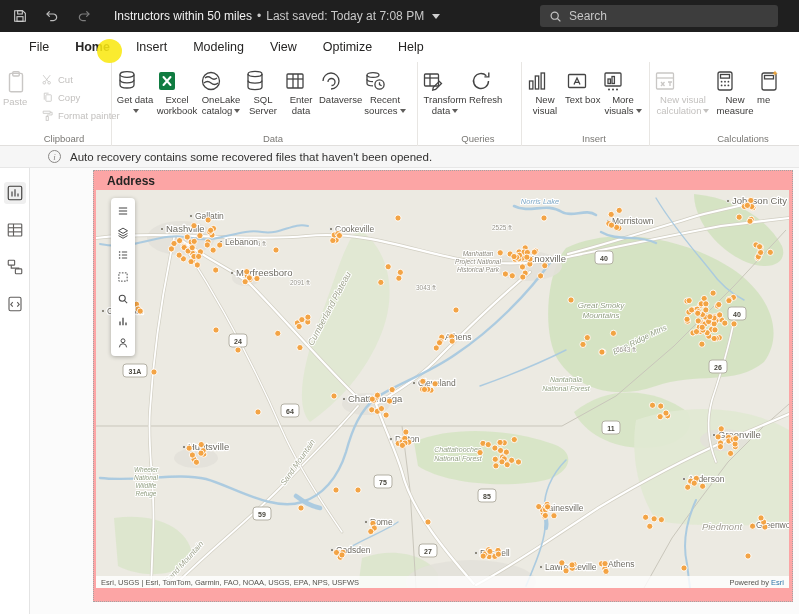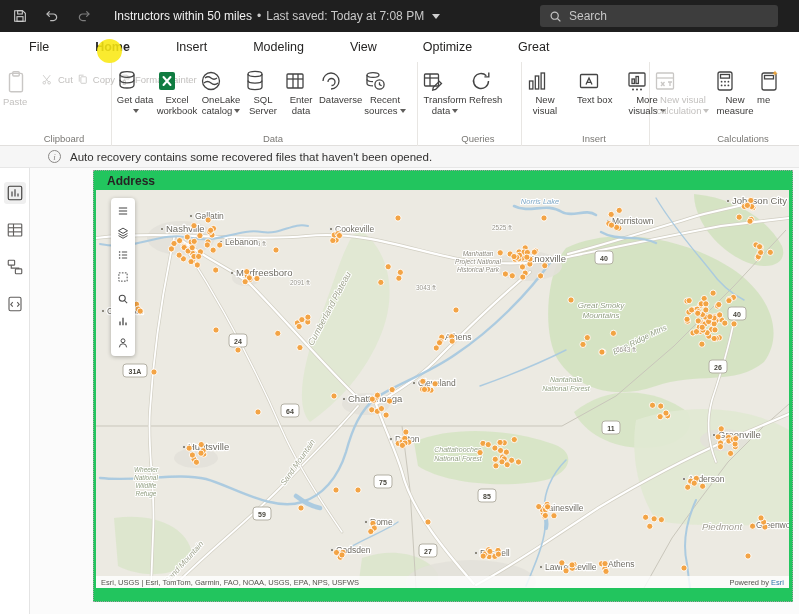--- a/index.html
+++ b/index.html
@@ -7,51 +7,51 @@
 
   
   .titlebar { position:absolute; top:0; left:0; width:799px; height:32px; background:#1f1f1f; display:flex; align-items:center; padding:0 8px; gap:8px; }
   .tb-btn { width:24px; height:24px; display:flex; align-items:center; justify-content:center; flex-shrink:0; }
   .tb-title { margin-left:10px; font-size:12px; color:#f0f0f0; display:flex; align-items:center; gap:5px; white-space:nowrap; }
   .tb-title .dim { color:#c9c9c9; }
   .caret-down { width:0; height:0; border-left:4px solid transparent; border-right:4px solid transparent; border-top:5px solid #cfcfcf; margin-left:3px; }
   .tb-search { position:absolute; left:540px; top:5px; width:238px; height:22px; background:#3d3d3d; border-radius:3px; display:flex; align-items:center; gap:7px; padding:0 9px; color:#c6c6c6; font-size:12px; }
 
   
-  .menubar { position:absolute; top:32px; left:0; width:799px; height:30px; background:#fff; display:flex; align-items:center; padding-left:16px;gap:20px; }
+  .menubar { position:absolute; top:32px; left:0; width:799px; height:30px; background:#fff; display:flex; align-items:center; padding-left:16px; }
   .menu-item { font-size:12.5px; color:#252423; padding:7px 13px; white-space:nowrap; }
   .menu-item.active { font-weight:700; }
   .click-dot { position:absolute; left:97px; top:39px; width:25px; height:24px; border-radius:50%; background:#f9e812; opacity:.88; z-index:60; pointer-events:none; }
 
   
   .ribbon { position:absolute; top:62px; left:0; width:820px; height:84px; background:#fff; border-bottom:1px solid #e1dfdd; display:flex; }
   .rgroup { position:relative; height:84px; padding:4px 3px 15px; display:flex; align-items:flex-start; border-right:1px solid #e8e6e3; flex-shrink:0; }
   .rgroup-label { position:absolute; bottom:2px; left:17px; right:0; text-align:center; font-size:9.5px; color:#7a7874; }
   .rbtn { display:flex; flex-direction:column; align-items:flex-start; gap:2px; padding-top:3px; font-size:9.5px; line-height:10.5px; color:#3b3a39; text-align:center; flex-shrink:0; }
   .rbtn svg { flex-shrink:0; }
   .w36{width:36px}.w40{width:40px}.w44{width:44px}.w48{width:48px}.w60{width:60px}
   .disabled { color:#c3c1bf; }
   .chev { display:inline-block; width:0; height:0; border-left:3px solid transparent; border-right:3px solid transparent; border-top:4px solid #5f5d5b; margin-left:2px; vertical-align:middle; }
   .disabled .chev { border-top-color:#c3c1bf; }
-  .clip-col { display:flex; gap:3px; margin-left:2px; padding-top:6px; }
+  .clip-col { display:flex; flex-direction:column; gap:3px; margin-left:2px; padding-top:6px; }
   .clip-small { display:flex; align-items:center; gap:4px; font-size:9.5px; color:#c3c1bf; height:15px; white-space:nowrap; }
 
   
   .notif { position:absolute; top:146px; left:0; width:799px; height:22px; background:#f6f6f6; border-bottom:1px solid #e7e7e7; display:flex; align-items:center; gap:9px; padding-left:48px; }
   .info-circ { width:13px; height:13px; border-radius:50%; border:1px solid #8a8886; color:#8a8886; font-size:9px; font-family:"Liberation Serif",serif; font-style:italic; display:flex; align-items:center; justify-content:center; flex-shrink:0; }
   .notif-text { font-size:11.5px; color:#323130; }
 
   
   .sidebar { position:absolute; left:0; top:168px; width:30px; height:446px; background:#fff; border-right:1px solid #e4e4e4; display:flex; flex-direction:column; align-items:center; padding-top:14px; gap:15px; }
   .sb-btn { width:22px; height:22px; display:flex; align-items:center; justify-content:center; border-radius:3px; }
   .sb-btn.active { background:#efefef; }
 
   
   .canvas { position:absolute; left:30px; top:168px; width:769px; height:446px; background:#fbfbfb; }
-  .visual { position:absolute; left:63px; top:2px; width:700px; height:432px; border:1px dotted #a3a3a3; background:#22c55e; }
+  .visual { position:absolute; left:63px; top:2px; width:700px; height:432px; border:1px dotted #a3a3a3; background:#fca5a5; }
   .visual-title { font-size:12px; font-weight:600; color:#252423; padding:3px 0 2px 13px; }
   .map-wrap { position:relative; margin-left:2px; width:693px; height:398px; background:#eceae2; overflow:hidden; }
   #mapsvg { position:absolute; left:0; top:0; }
   #mapsvg text { font-family:"Liberation Sans",sans-serif; }
 
   .map-toolbar { position:absolute; left:15px; top:8px; width:24px; background:#fff; border-radius:4px; box-shadow:0 1px 4px rgba(0,0,0,.28); display:flex; flex-direction:column; align-items:center; padding:4px 0; gap:4px; z-index:10; }
   .map-tool { width:18px; height:18px; display:flex; align-items:center; justify-content:center; }
 
   .attribution { position:absolute; left:0; bottom:0; width:693px; height:12px; background:rgba(255,255,255,.8); display:flex; justify-content:space-between; align-items:center; padding:0 5px; z-index:9; }
   .attr-text { font-size:7.5px; color:#55534d; white-space:nowrap; }
@@ -96,21 +96,21 @@
   </div>
 </header>
 
 <nav class="menubar">
   <span class="menu-item">File</span>
   <span class="menu-item active">Home</span>
   <span class="menu-item">Insert</span>
   <span class="menu-item">Modeling</span>
   <span class="menu-item">View</span>
   <span class="menu-item">Optimize</span>
-  <span class="menu-item">Great</span>
+  <span class="menu-item">Help</span>
 </nav>
 <div class="click-dot"></div>
 
 <div class="ribbon">
 
   <div class="rgroup" style="width:112px;">
     <div class="rbtn w36 disabled">
       <svg width="26" height="26" viewBox="0 0 24 24" fill="none" stroke="#c9c7c5" stroke-width="1.3">
           <rect x="6" y="4" width="12" height="17" rx="1.5"></rect>
           <rect x="9" y="2.5" width="6" height="4" rx="1"></rect>
@@ -219,21 +219,21 @@
     <div class="rbtn w44">
       <svg width="24" height="24" viewBox="0 0 24 24" fill="none" stroke="#444" stroke-width="1.4">
           <path d="M19.5,12 a7.5,7.5 0 1 1 -2.2,-5.3"></path>
           <path d="M19.8,3.5 v4.4 h-4.4"></path>
         </svg>
       <span>Refresh</span>
     </div>
     <div class="rgroup-label">Queries</div>
   </div>
 
-  <div class="rgroup" style="width:128px;gap:12px;">
+  <div class="rgroup" style="width:128px;">
     <div class="rbtn w40">
       <svg width="24" height="24" viewBox="0 0 24 24" fill="none" stroke="#444" stroke-width="1.3">
           <rect x="4.5" y="12" width="3.4" height="8"></rect>
           <rect x="10.3" y="7" width="3.4" height="13"></rect>
           <rect x="16.1" y="4" width="3.4" height="16"></rect>
         </svg>
       <span>New visual</span>
     </div>
     <div class="rbtn w36">
       <svg width="24" height="24" viewBox="0 0 24 24" fill="none" stroke="#444" stroke-width="1.3">

